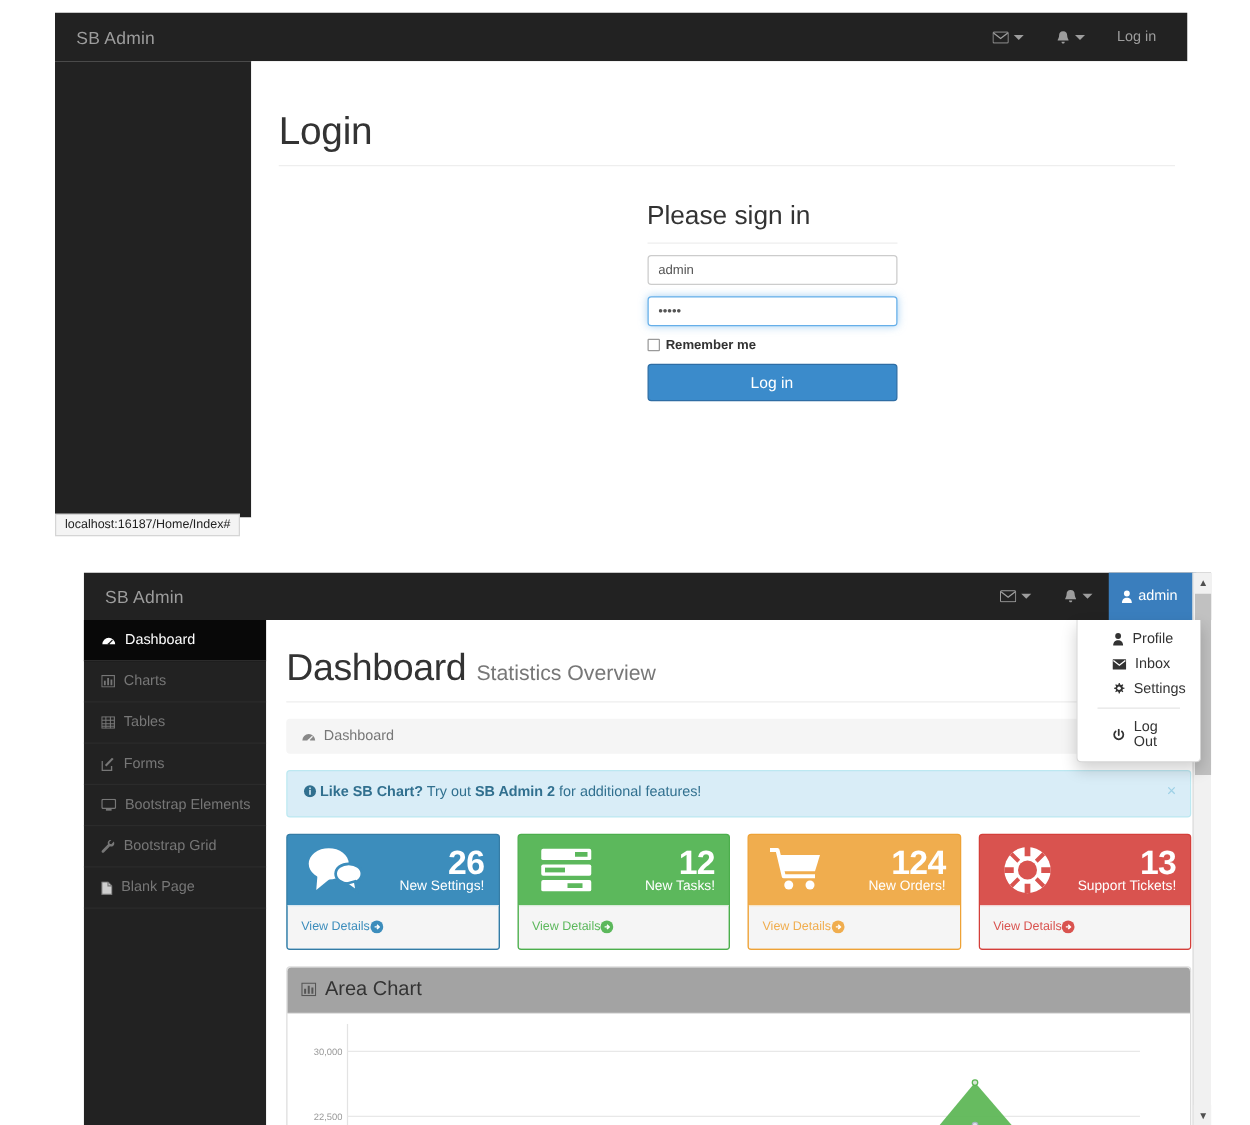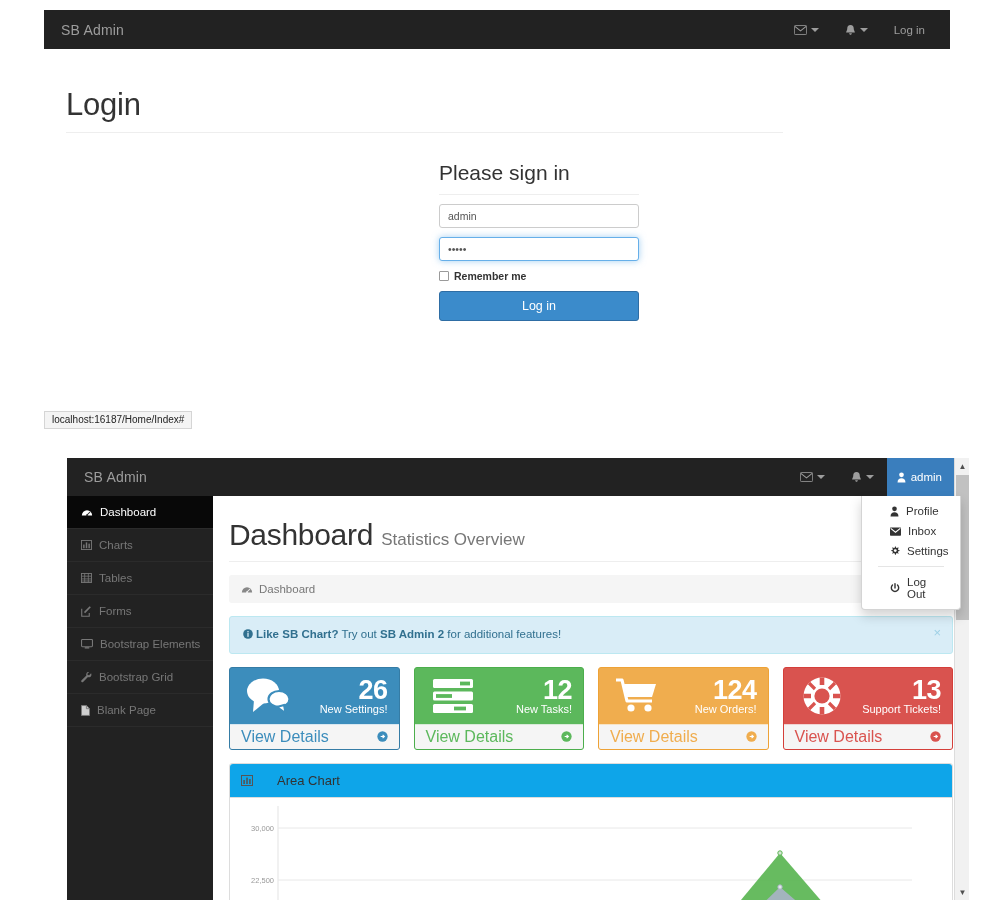--- a/index.html
+++ b/index.html
@@ -32,21 +32,21 @@
   .nav-item {
     color: #9d9d9d; font-size: 11.5px; padding: 0 13px;
     display: flex; align-items: center; gap: 4px; height: 100%;
   }
   .nav-item .caret {
     width: 0; height: 0; border-left: 4px solid transparent;
     border-right: 4px solid transparent; border-top: 4px solid #9d9d9d;
     display: inline-block;
   }
   .ico { display:inline-block; line-height:1; }
-  .login-body { display: flex; height: 365px; background: #fff; flex-direction: column; }
+  .login-body { display: flex; height: 365px; background: #fff; }
   .login-side { width: 157px; background: #222222; }
   .login-main { flex: 1; background: #fff; position: relative; }
   .page-header-login {
     margin: 38px 0 0 22px; padding-bottom: 9px;
     border-bottom: 1px solid #eeeeee; width: 717px;
   }
   .page-header-login h1 {
     margin: 0; font-size: 31px; font-weight: 400; color: #333;
     letter-spacing: -0.2px;
   }
@@ -132,39 +132,39 @@
   }
   .panel-heading {
     height: 56px; display: flex; align-items: center;
     padding: 0 11px; color: #fff;
   }
   .panel-icon { flex: 0 0 auto; width: 54px; display:flex; align-items:center; justify-content:center; }
   .panel-nums { margin-left: auto; text-align: right; line-height: 1.05; }
   .panel-huge { font-size: 27px; font-weight: bold; letter-spacing: -0.5px; }
   .panel-sub { font-size: 11px; }
   .panel-footer {
-    height: 25px; display: flex; align-items: center; justify-content: space-between;
-    padding: 0 11px; font-size: 16px; background: #f5f5f5;
+    height: 35px; display: flex; align-items: center; 
+    padding: 0 11px; font-size: 10px; background: #f5f5f5;
   }
   .p-blue   { background: #3c8dbc; border-color: #357ca5; }
   .p-green  { background: #5cb85c; border-color: #4cae4c; }
   .p-yellow { background: #f0ad4e; border-color: #eea236; }
   .p-red    { background: #d9534f; border-color: #d43f3a; }
   .f-blue   { color: #3c8dbc; border-top: 1px solid #d8e7f0; }
   .f-green  { color: #5cb85c; border-top: 1px solid #d9ead9; }
   .f-yellow { color: #f0ad4e; border-top: 1px solid #f7e4c6; }
   .f-red    { color: #d9534f; border-top: 1px solid #f0d3d2; }
   .chart-panel {
     margin-top: 13px; border: 1px solid #dddddd; border-radius: 3px;
     background: #fff;
   }
   .chart-panel-heading {
-    background: #0ea5e9; border-bottom: 1px solid #ddd;
-    padding: 9px 11px; font-size: 13px; color: #333;
-    display: flex; align-items: center; gap: 24px;
+    background: #a3a3a3; border-bottom: 1px solid #ddd;
+    padding: 9px 11px; font-size: 16px; color: #333;
+    display: flex; align-items: center; gap: 7px;
     border-radius: 3px 3px 0 0;
   }
   .chart-area { height: 120px; position: relative; padding: 8px 10px 0 10px; }
 
   
   .user-menu-btn {
     display:flex; align-items:center; gap:5px; height: 100%;
     padding: 0 10px; background: #3a7ebd; color: #fff; font-size: 11.5px;
   }
   .dropdown-menu {

